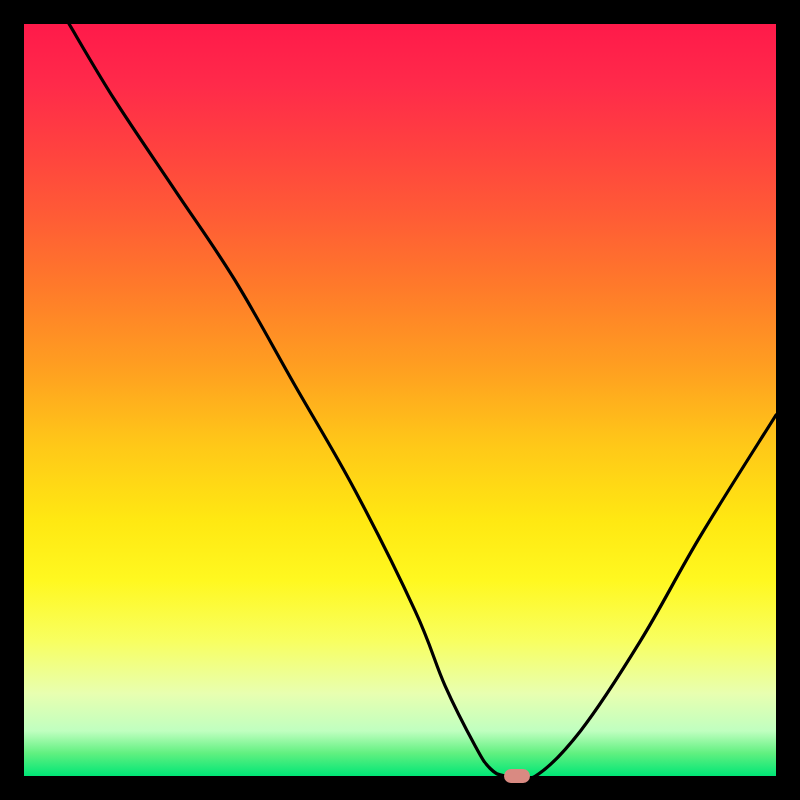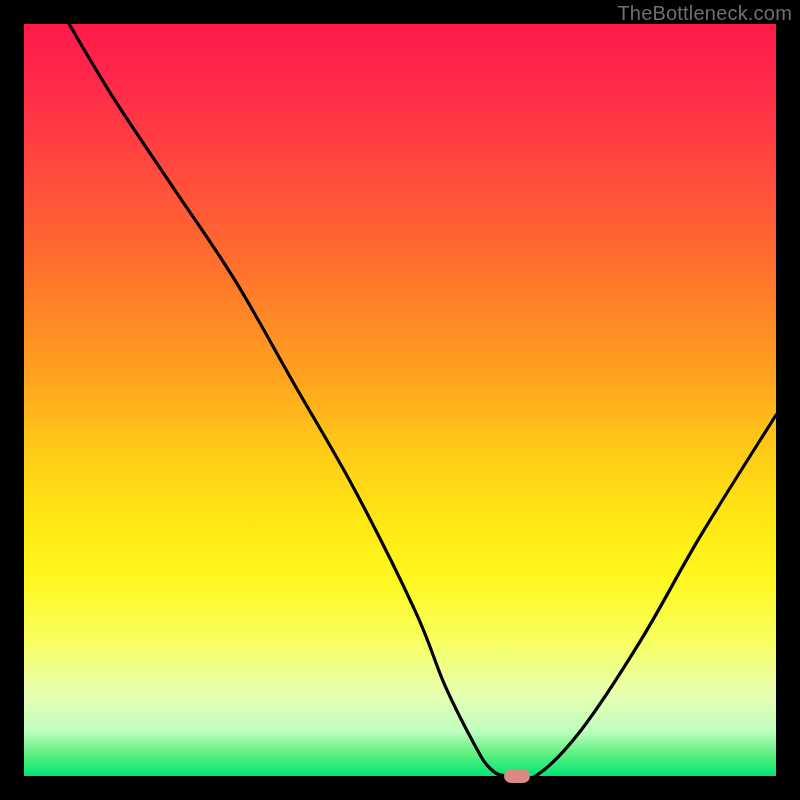--- a/index.html
+++ b/index.html
@@ -78,14 +78,13 @@
 
 <div class="frame">
   <div class="plot-area"></div>
 
   <svg class="curve-svg" viewBox="0 0 752 752" preserveAspectRatio="none">
     <path id="curvePath" class="curve-path" d="M 45.1 0.0 C 53.2 13.5, 71.3 45.4, 90.2 75.2 C 109.2 105.0, 128.7 133.0, 150.4 165.4 C 172.1 197.9, 188.9 220.5, 210.6 255.7 C 232.2 290.9, 249.1 323.1, 270.7 361.0 C 292.4 398.9, 309.2 425.6, 330.9 466.2 C 352.5 506.8, 374.8 551.4, 391.0 586.6 C 407.3 621.8, 410.3 637.4, 421.1 661.8 C 431.9 686.1, 443.1 707.0, 451.2 721.9 C 459.3 736.8, 460.8 739.1, 466.2 744.5 C 471.7 749.9, 473.2 750.6, 481.3 752.0 C 489.4 753.4, 497.8 760.1, 511.4 752.0 C 524.9 743.9, 537.5 731.2, 556.5 706.9 C 575.4 682.5, 595.0 651.8, 616.6 616.6 C 638.3 581.4, 652.4 552.0, 676.8 511.4 C 701.2 470.8, 738.5 412.7, 752.0 391.0"></path>
   </svg>
 
   <div id="marker" class="marker" style="left: 516.56px; top: 776px;"></div>
 
-  <div class="watermark">TheBottleneck.com</div>
 </div>
 
 </body></html>

